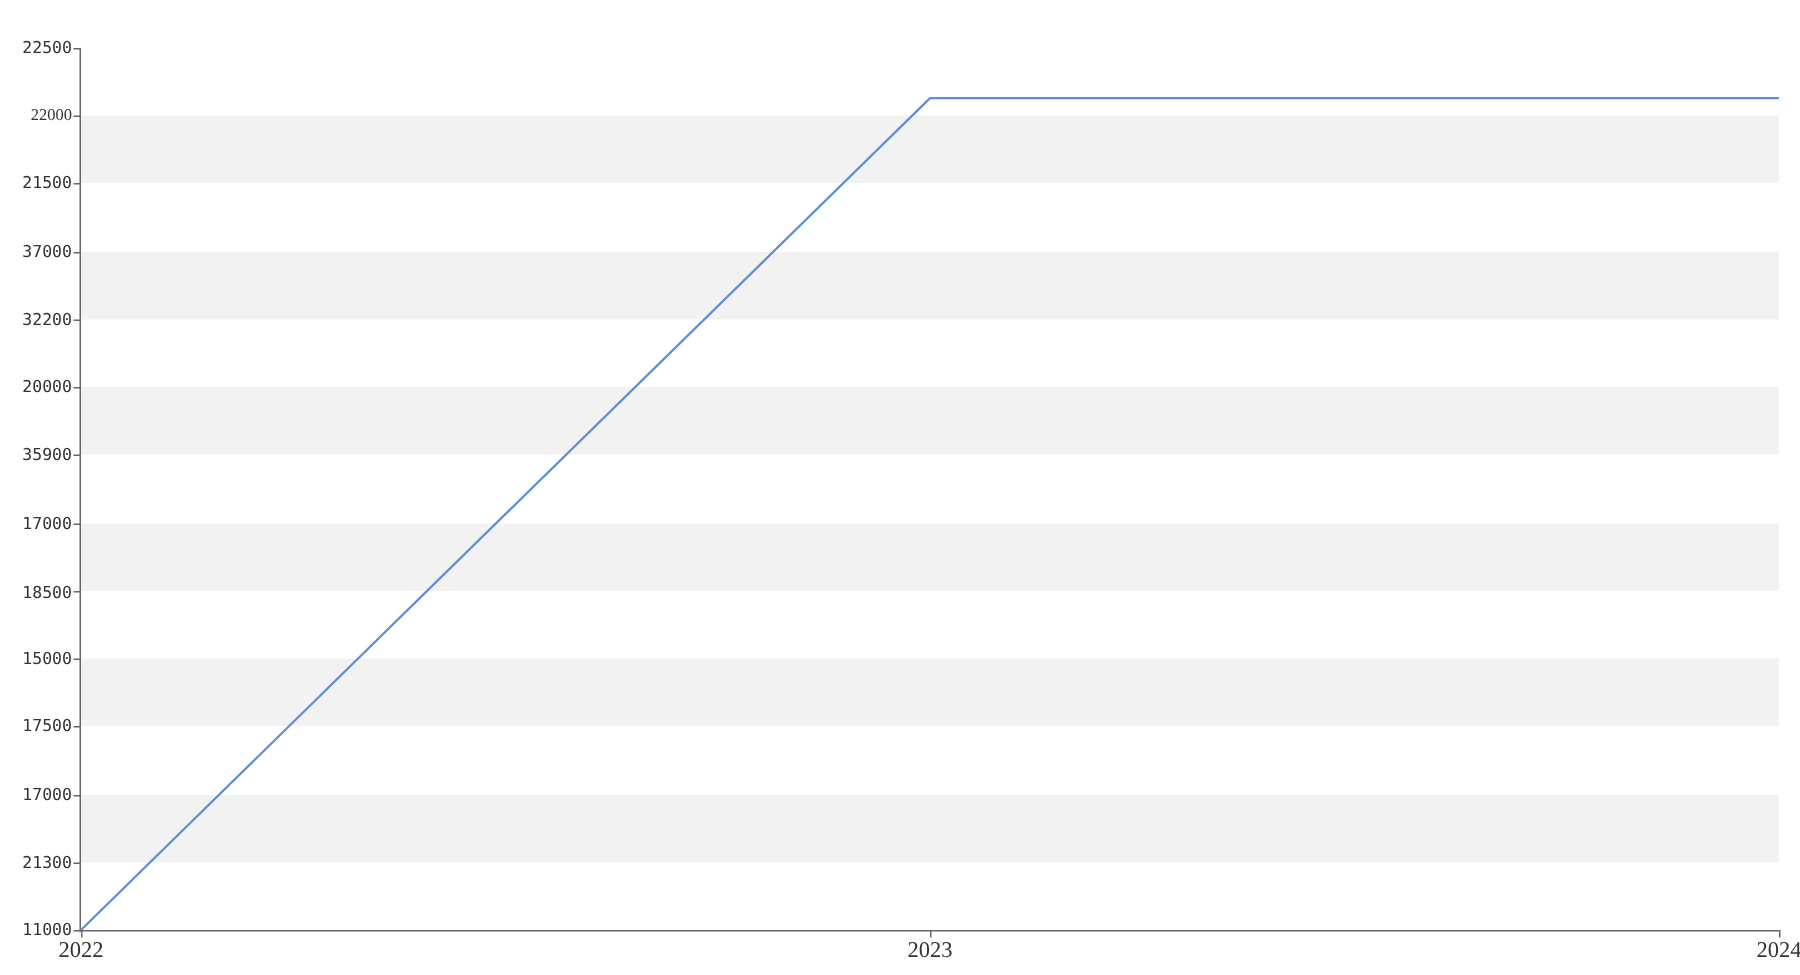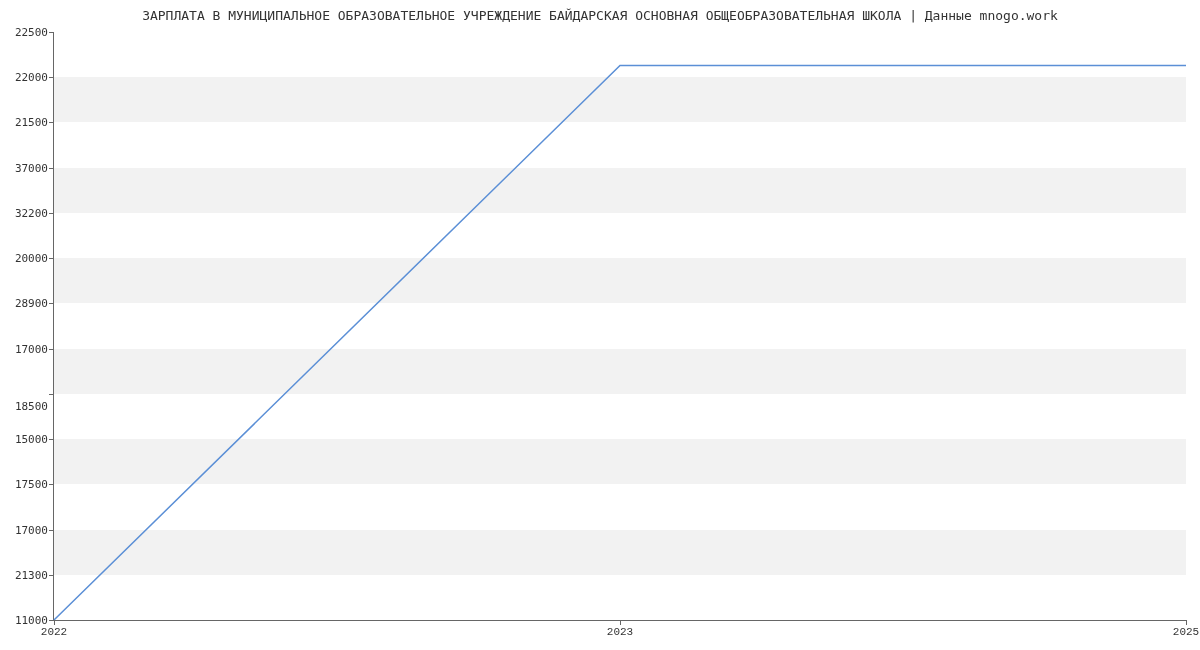--- a/index.html
+++ b/index.html
@@ -54,23 +54,23 @@
     right: 100%;
     width: 5px;
     height: 1px;
     background: #666;
   }
   .x-tick-label {
     position: absolute;
     top: 100%;
     padding-top: 6px;
     transform: translateX(-50%);
-    font-size: 11px;
+    font-size: 15px;
     color: #333;
-    font-family: Liberation Mono, monospace;
+    font-family: Liberation Serif, serif;
   }
   .x-tick-mark {
     position: absolute;
     top: 100%;
     width: 1px;
     height: 5px;
     background: #666;
   }
   svg.line-layer {
     position: absolute;
@@ -84,21 +84,20 @@
     fill: none;
     stroke: #5b8fd6;
     stroke-width: 1.5;
   }
 </style>
 </head>
 <body>
 
 <div class="chart-container">
 
-  <div class="title">ЗАРПЛАТА В МУНИЦИПАЛЬНОЕ ОБРАЗОВАТЕЛЬНОЕ УЧРЕЖДЕНИЕ БАЙДАРСКАЯ ОСНОВНАЯ ОБЩЕОБРАЗОВАТЕЛЬНАЯ ШКОЛА | Данные mnogo.work</div>
 
   <div class="plot-area" id="plot-area" style="left: 53px; top: 32px; width: 1132px; height: 588px;">
       <div class="grid-band" style="top: 45.2308px; height: 45.2308px;"></div>
       <div class="grid-band" style="top: 135.692px; height: 45.2308px;"></div>
       <div class="grid-band" style="top: 226.154px; height: 45.2308px;"></div>
       <div class="grid-band" style="top: 316.615px; height: 45.2308px;"></div>
       <div class="grid-band" style="top: 407.077px; height: 45.2308px;"></div>
       <div class="grid-band" style="top: 497.538px; height: 45.2308px;"></div>
     <svg class="line-layer" id="line-layer" preserveAspectRatio="none" viewBox="0 0 1132 588">
       <polyline id="data-polyline" class="data-line" points="0,588 566,33.47076923076926 1132,33.47076923076926"></polyline>
@@ -106,39 +105,39 @@
   <div class="y-tick-label" style="top: 588px;">11000</div>
       <div class="y-tick-mark" style="top: 588px;"></div>
       <div class="y-tick-label" style="top: 542.769px;">21300</div>
       <div class="y-tick-mark" style="top: 542.769px;"></div>
       <div class="y-tick-label" style="top: 497.538px;">17000</div>
       <div class="y-tick-mark" style="top: 497.538px;"></div>
       <div class="y-tick-label" style="top: 452.308px;">17500</div>
       <div class="y-tick-mark" style="top: 452.308px;"></div>
       <div class="y-tick-label" style="top: 407.077px;">15000</div>
       <div class="y-tick-mark" style="top: 407.077px;"></div>
-      <div class="y-tick-label" style="top: 374px;">18500</div>
+      <div class="y-tick-label" style="top: 363px;">18500</div>
       <div class="y-tick-mark" style="top: 361.846px;"></div>
       <div class="y-tick-label" style="top: 316.615px;">17000</div>
       <div class="y-tick-mark" style="top: 316.615px;"></div>
-      <div class="y-tick-label" style="top: 271.385px;">28900</div>
+      <div class="y-tick-label" style="top: 271.385px;">35900</div>
       <div class="y-tick-mark" style="top: 271.385px;"></div>
       <div class="y-tick-label" style="top: 226.154px;">20000</div>
       <div class="y-tick-mark" style="top: 226.154px;"></div>
       <div class="y-tick-label" style="top: 180.923px;">32200</div>
       <div class="y-tick-mark" style="top: 180.923px;"></div>
       <div class="y-tick-label" style="top: 135.692px;">37000</div>
       <div class="y-tick-mark" style="top: 135.692px;"></div>
       <div class="y-tick-label" style="top: 90.4615px;">21500</div>
       <div class="y-tick-mark" style="top: 90.4615px;"></div>
-      <div class="y-tick-label" style="top: 45.2308px;">22000</div>
+      <div class="y-tick-label" style="top: 45.2308px; font-family: Liberation Serif, serif;">22000</div>
       <div class="y-tick-mark" style="top: 45.2308px;"></div>
       <div class="y-tick-label" style="top: 0px;">22500</div>
       <div class="y-tick-mark" style="top: 0px;"></div>
       <div class="x-tick-label" style="left: 0px;">2022</div>
       <div class="x-tick-mark" style="left: 0px;"></div>
       <div class="x-tick-label" style="left: 566px;">2023</div>
       <div class="x-tick-mark" style="left: 566px;"></div>
-      <div class="x-tick-label" style="left: 1132px;">2025</div>
+      <div class="x-tick-label" style="left: 1132px;">2024</div>
       <div class="x-tick-mark" style="left: 1132px;"></div>
     </div>
 
 </div>
 
 </body></html>

